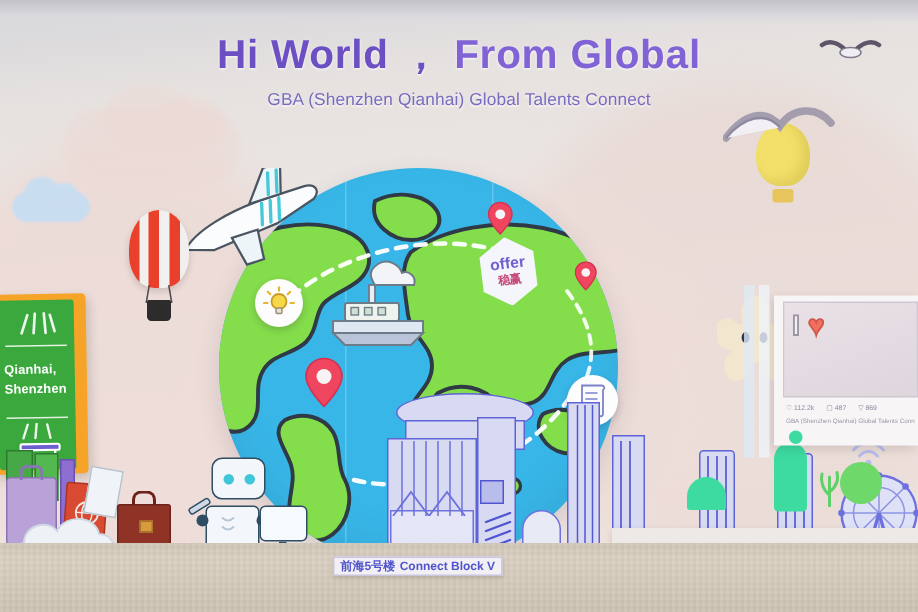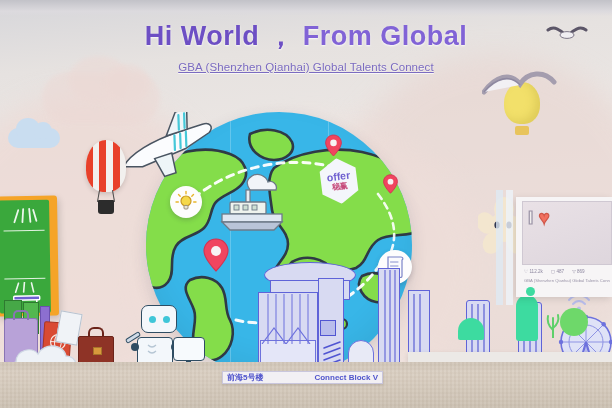--- a/index.html
+++ b/index.html
@@ -28,21 +28,21 @@
   
   .bluecloud{position:absolute;background:#c9ddf0;border-radius:50% 50% 45% 45%;filter:blur(.6px);}
   .bluecloud:before,.bluecloud:after{content:"";position:absolute;background:inherit;border-radius:50%;}
 
   
   .title-wrap{position:absolute;left:0;top:18px;width:100%;text-align:center;}
   .title{font-size:27px;font-weight:bold;color:#6d4fc4;letter-spacing:.5px;
     text-shadow:0 1px 2px rgba(255,255,255,.85);white-space:nowrap;}
   .title .soft{color:#8163d6;}
   .subtitle{margin-top:7px;font-size:11.5px;color:#7b6bc0;letter-spacing:.1px;
-    text-shadow:0 1px 1px rgba(255,255,255,.7);text-decoration:underline;}
+    text-shadow:0 1px 1px rgba(255,255,255,.7);}
 
   
   .globe{position:absolute;left:146px;top:112px;width:266px;height:266px;
     border-radius:50%;background:#38b6e8;overflow:hidden;
     box-shadow:0 6px 16px rgba(60,60,90,.16), inset 0 -14px 28px rgba(0,0,0,.06);}
   .globe-seam{position:absolute;top:0;bottom:0;width:1px;background:rgba(255,255,255,.22);}
 
   
   .circ-badge{position:absolute;background:#fdfdfd;border-radius:50%;
     box-shadow:0 2px 5px rgba(40,40,70,.22);display:flex;align-items:center;justify-content:center;}
@@ -84,21 +84,21 @@
 
   
   .bld{position:absolute;background:#d8daf2;border:1.4px solid #5f63d8;}
   .bld-d{position:absolute;background:#b9bdec;border:1.4px solid #5055d2;}
   .bld-light{position:absolute;background:#e4e6f8;border:1.3px solid #6e72dc;}
 
   
   .banner{position:absolute;left:222px;top:371px;height:13px;padding:0 4px;
     background:#f2f0f4;border:1px solid #c9c6dd;display:flex;align-items:center;
     font-size:8px;font-weight:bold;color:#4f54cc;white-space:nowrap;
-    box-shadow:0 1px 3px rgba(0,0,0,.14);gap:48px;}
+    box-shadow:0 1px 3px rgba(0,0,0,.14);}
 
   
   .floor{position:absolute;left:0;bottom:0;width:100%;height:46px;
     background:linear-gradient(180deg,#cfc4b6 0%,#d9cec1 22%,#d3c8ba 60%,#cbc0b2 100%);}
   .floor-noise{position:absolute;inset:0;opacity:.5;
     background:repeating-linear-gradient(90deg,rgba(255,255,255,.10) 0 2px,rgba(150,135,118,.10) 2px 4px),
                repeating-linear-gradient(0deg,rgba(255,255,255,.07) 0 2px,rgba(150,135,118,.07) 2px 4px);}
   .white-step{position:absolute;background:#ece9e6;box-shadow:0 2px 5px rgba(0,0,0,.13);}
 
   
@@ -266,20 +266,24 @@
     <path d="M2 30 C14 16 28 12 38 23" fill="#f2f0f4" stroke="#8e88a0" stroke-width="1.6"></path>
   </svg>
   <svg style="position:absolute;left:546px;top:22px;" width="42" height="22" viewBox="0 0 42 22">
     <path d="M2 8 C10 2 18 12 21 14 C24 12 32 2 40 8" fill="none" stroke="#5c5668" stroke-width="3" stroke-linecap="round"></path>
     <ellipse cx="21" cy="13" rx="7" ry="3.4" fill="#f0eef2" stroke="#7e7888" stroke-width="1"></ellipse>
   </svg>
 
   <div class="sign">
     <div class="sign-inner">
       <div class="sign-line" style="top:30px;"></div>
+      <div class="sign-text">
+        <div>Qianhai,</div>
+        <div>Shenzhen</div>
+      </div>
       <div class="sign-line" style="top:78px;"></div>
       <svg style="position:absolute;left:12px;top:8px;" width="28" height="16" viewBox="0 0 28 16">
         <g stroke="#ffffff" stroke-width="1.8" stroke-linecap="round" opacity=".9">
           <line x1="4" y1="14" x2="8" y2="2"></line>
             <line x1="12" y1="14" x2="13" y2="1"></line>
           <line x1="20" y1="14" x2="19" y2="1"></line>
             <line x1="26" y1="13" x2="23" y2="2"></line>
         </g>
       </svg>
       <svg style="position:absolute;left:10px;top:82px;" width="34" height="30" viewBox="0 0 34 30">

